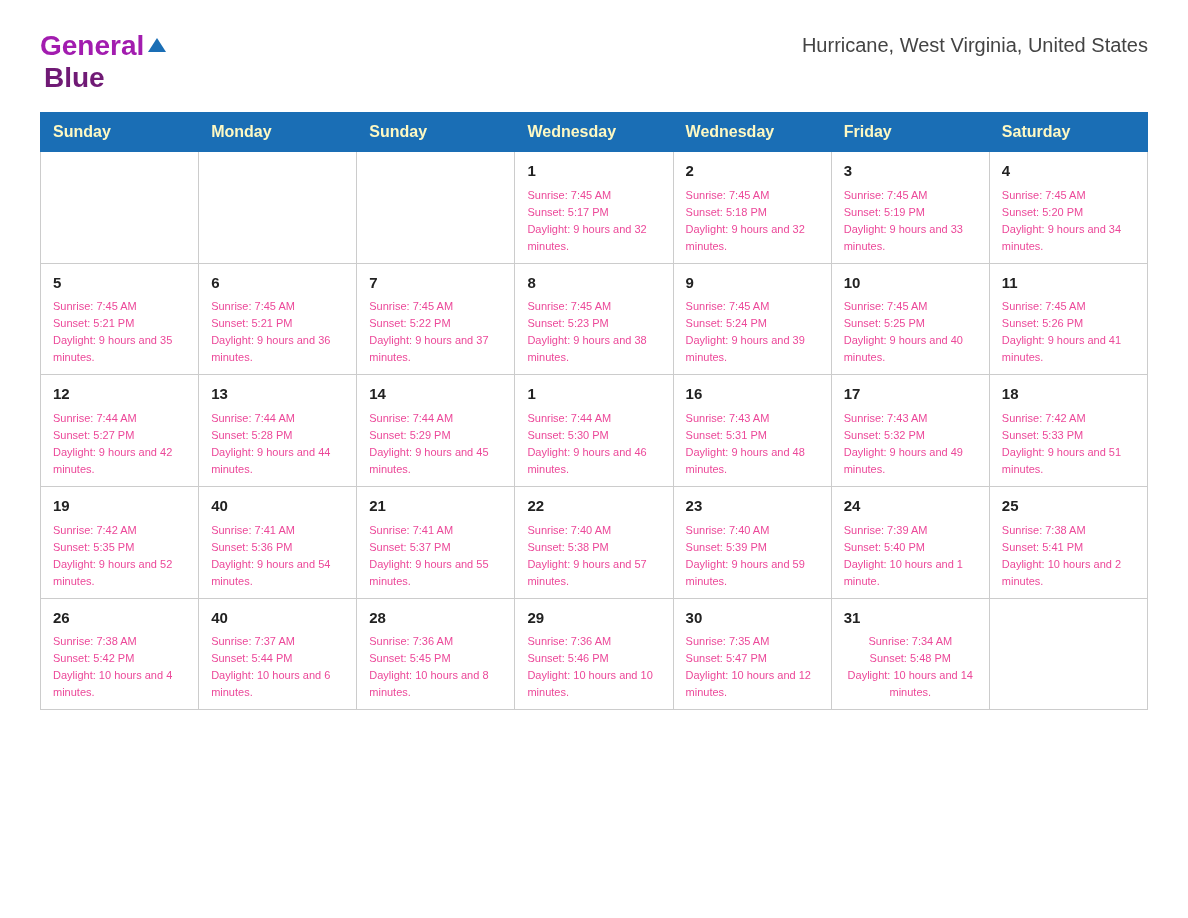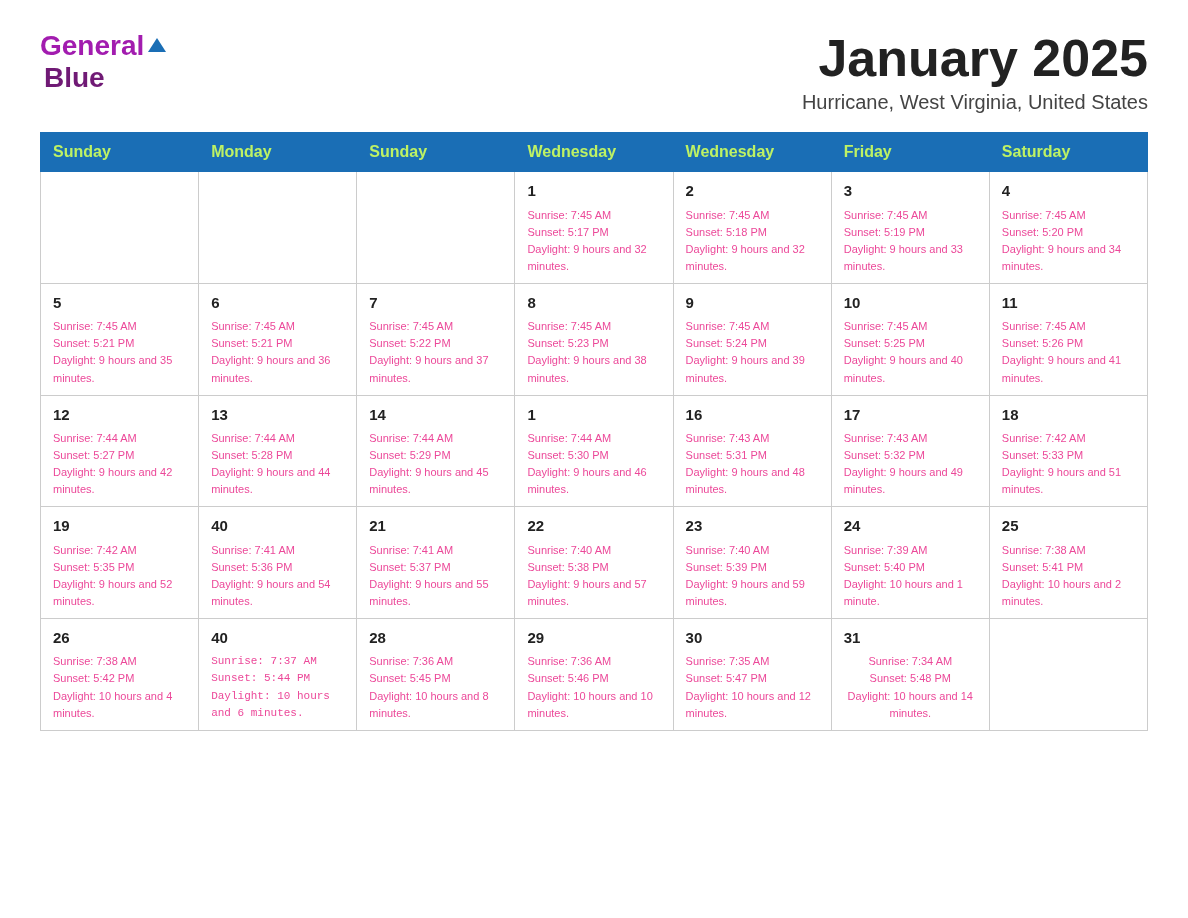--- a/index.html
+++ b/index.html
@@ -47,21 +47,21 @@
       margin-top: 4px;
       text-align: center;
     }
     .calendar-table {
       width: 100%;
       border-collapse: collapse;
       margin-top: 18px;
     }
     .calendar-table th {
       background-color: #1a6eb5;
-      color: #bef264;
+      color: #fef9c3;
       font-size: 16px;
       font-weight: bold;
       padding: 10px 12px;
       text-align: left;
       border: 1px solid #1a6eb5;
     }
     .calendar-table td {
       vertical-align: top;
       padding: 8px 12px;
       border: 1px solid #ccc;
@@ -94,21 +94,20 @@
   <div class="logo">
     <div style="display:flex; align-items:center; gap:0;">
       <span class="logo-general">General</span>
       <svg width="22" height="22" viewBox="0 0 22 22" style="margin-left:2px; margin-bottom:2px;">
         <polygon points="11,4 20,18 2,18" fill="#1a6eb5"></polygon>
       </svg>
     </div>
     <span class="logo-blue">Blue</span>
   </div>
   <div class="title-block">
-    <div class="calendar-title">January 2025</div>
     <div class="calendar-subtitle">Hurricane, West Virginia, United States</div>
   </div>
 </div>
 
 <table class="calendar-table">
   <thead>
     <tr>
     <th>Sunday</th>
         <th>Monday</th>
         <th>Sunday</th>
@@ -282,21 +281,21 @@
       </tr>
       <tr>
         <td>
           <span class="day-number">26</span>
           <div class="day-info" style="white-space: pre-line;">Sunrise: 7:38 AM
 Sunset: 5:42 PM
 Daylight: 10 hours and 4 minutes.</div>
         </td>
         <td>
           <span class="day-number">40</span>
-          <div class="day-info" style="white-space: pre-line; font-family: Liberation Mono, monospace;">Sunrise: 7:37 AM
+          <div class="day-info" style="white-space: pre-line;">Sunrise: 7:37 AM
 Sunset: 5:44 PM
 Daylight: 10 hours and 6 minutes.</div>
         </td>
         <td>
           <span class="day-number">28</span>
           <div class="day-info" style="white-space: pre-line;">Sunrise: 7:36 AM
 Sunset: 5:45 PM
 Daylight: 10 hours and 8 minutes.</div>
         </td>
         <td>

